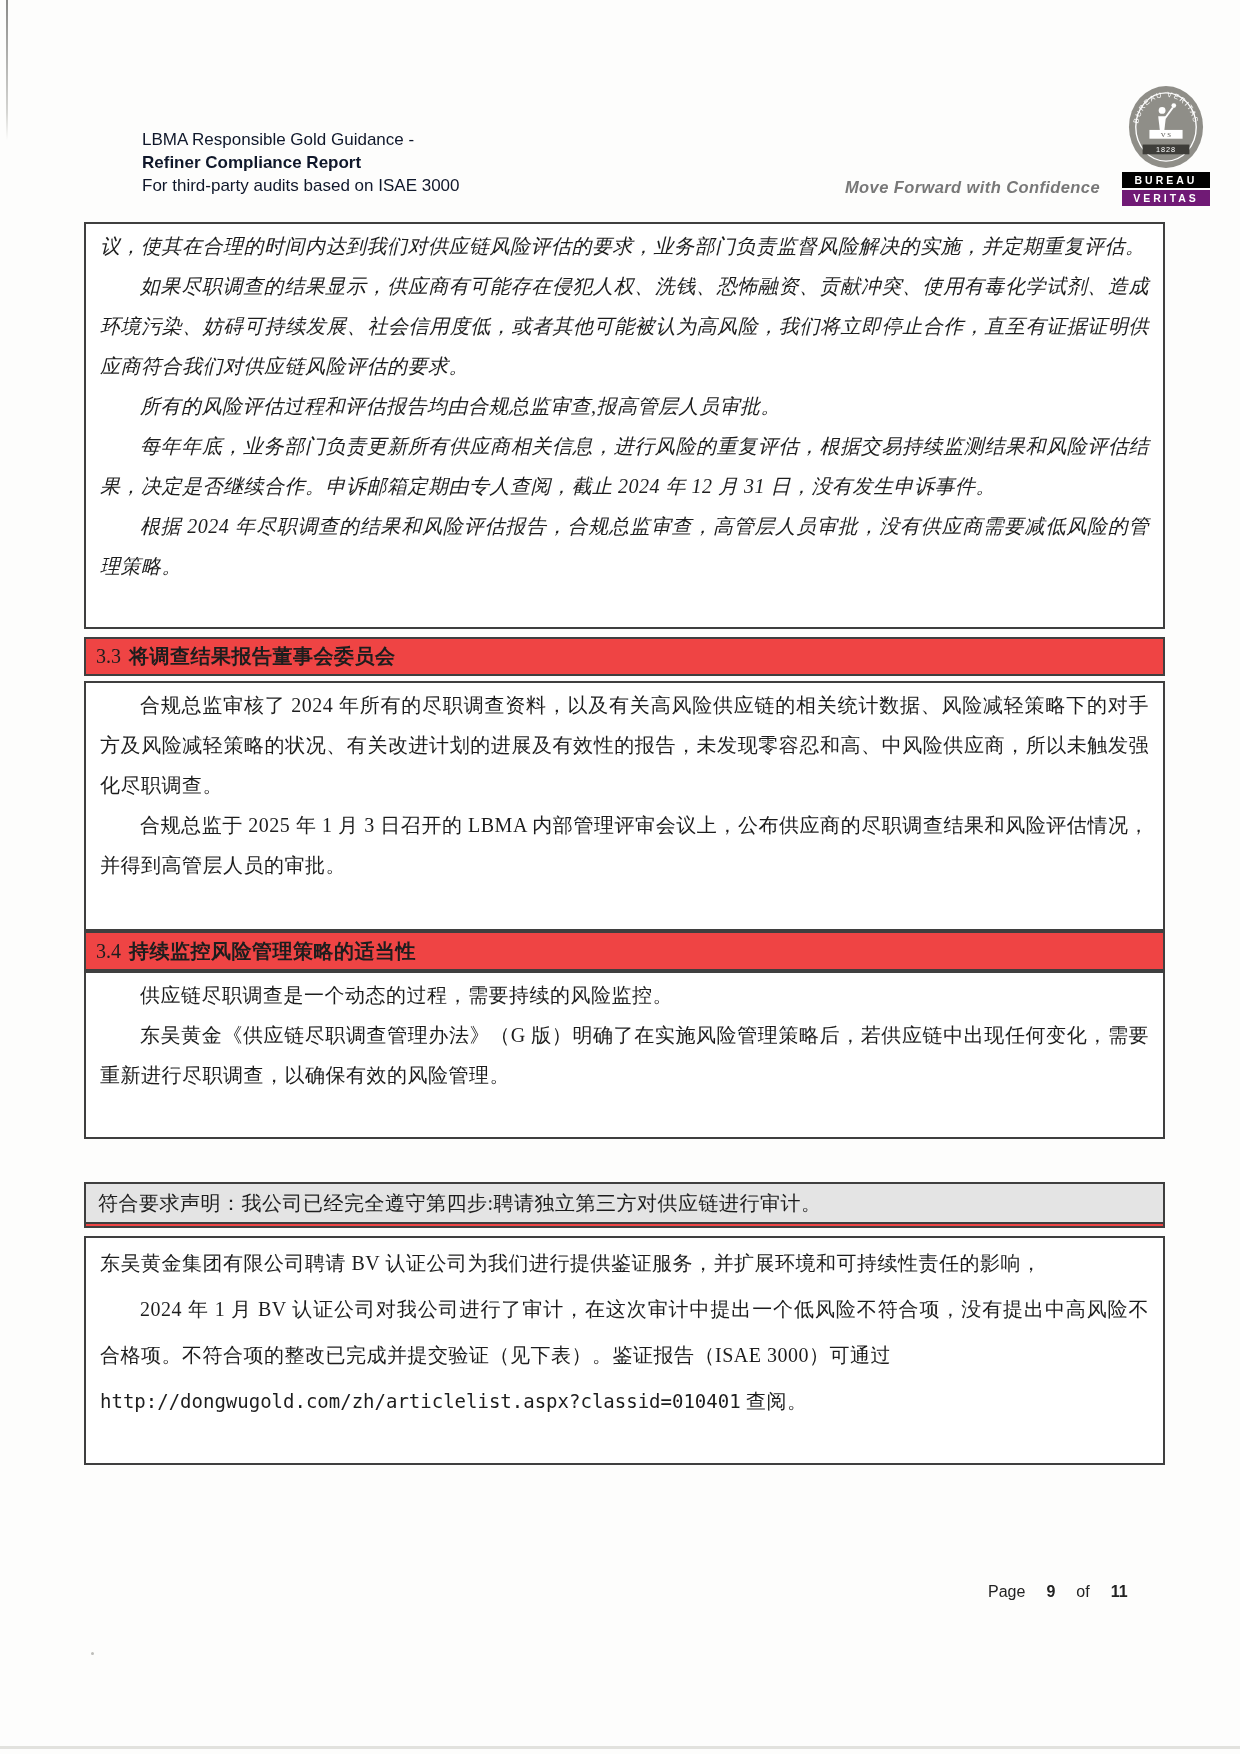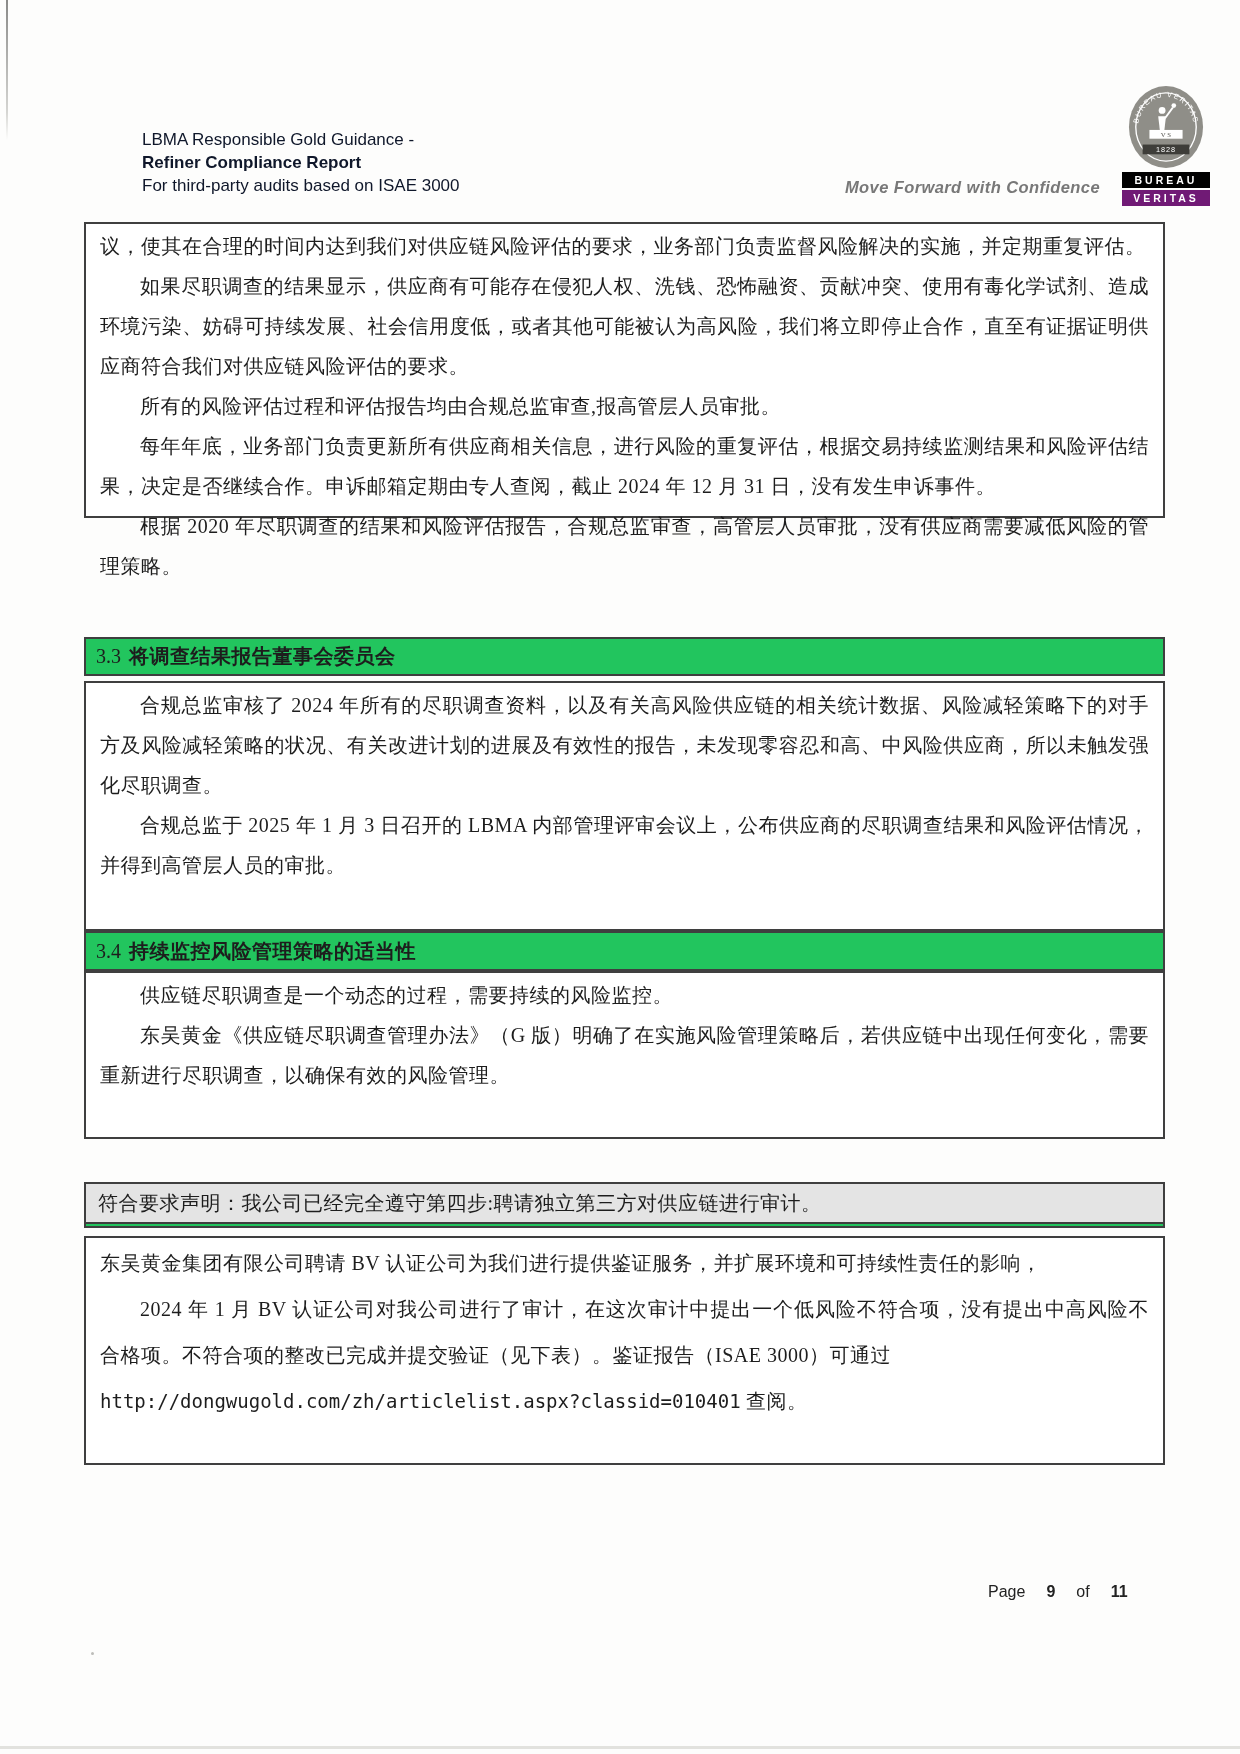--- a/index.html
+++ b/index.html
@@ -18,21 +18,21 @@
   .logo{position:absolute;left:1120px;top:84px;width:92px;display:flex;flex-direction:column;align-items:center;}
   .logo-bar{width:88px;height:16px;margin-top:2px;display:flex;align-items:center;justify-content:center;
     font-family:"Liberation Sans","DejaVu Sans",sans-serif;font-size:10.5px;font-weight:bold;color:#fff;letter-spacing:3px;}
   .bar-bureau{background:#000000;}
   .bar-veritas{background:#701a75;text-align:right;}
   
   .blk{position:absolute;left:84px;width:1081px;box-sizing:border-box;border:2px solid #3f3f3f;background:#fff;}
   .blk p{margin:0;font-size:20px;line-height:40px;letter-spacing:.5px;text-align:justify;}
   .indent{text-indent:2em;}
   .box-pad{padding:2px 14px;}
-  .secbar{background:#22c55e;display:flex;align-items:center;padding:0 10px;}
+  .secbar{background:#ef4444;display:flex;align-items:center;padding:0 10px;}
   .secbar .num{font-size:20px;margin-right:8px;}
   .secbar .ttl{font-size:20px;font-weight:bold;letter-spacing:.5px;}
   .statement{background:#e4e4e4;display:flex;align-items:center;padding:0 12px;}
   .statement span{font-size:20px;letter-spacing:.5px;}
   .final p{line-height:46px;}
   .url-line{font-family:"DejaVu Sans Mono","Liberation Mono",monospace;font-size:19px;letter-spacing:0;}
   .url-suffix{font-family:"Liberation Serif","DejaVu Serif",serif;font-size:20px;}
   
   .footer{position:absolute;left:988px;top:1583px;display:flex;gap:21px;
     font-family:"Liberation Sans","DejaVu Sans",sans-serif;font-size:16px;color:#222;}
@@ -78,26 +78,26 @@
       <rect x="23" y="47" width="34" height="9" fill="#ffffff"></rect>
       <text x="40" y="54.5" font-family="Liberation Serif, DejaVu Serif, serif" font-size="7" fill="#55544f" text-anchor="middle">V S</text>
       <rect x="16" y="62" width="48" height="10" fill="#3e3d39"></rect>
       <text x="40" y="70" font-family="Liberation Sans, DejaVu Sans, sans-serif" font-size="7.5" fill="#ffffff" text-anchor="middle" letter-spacing="1">1828</text>
     </g>
   </svg>
   <div class="logo-bar bar-bureau">BUREAU</div>
   <div class="logo-bar bar-veritas">VERITAS</div>
 </div>
 
-<div class="blk box-pad" style="top:222px;height:296px;">
+<div class="blk box-pad" style="top:222px;height:407px;font-style:italic;">
   <p>议，使其在合理的时间内达到我们对供应链风险评估的要求，业务部门负责监督风险解决的实施，并定期重复评估。</p>
   <p class="indent">如果尽职调查的结果显示，供应商有可能存在侵犯人权、洗钱、恐怖融资、贡献冲突、使用有毒化学试剂、造成环境污染、妨碍可持续发展、社会信用度低，或者其他可能被认为高风险，我们将立即停止合作，直至有证据证明供应商符合我们对供应链风险评估的要求。</p>
   <p class="indent">所有的风险评估过程和评估报告均由合规总监审查,报高管层人员审批。</p>
   <p class="indent">每年年底，业务部门负责更新所有供应商相关信息，进行风险的重复评估，根据交易持续监测结果和风险评估结果，决定是否继续合作。申诉邮箱定期由专人查阅，截止 2024 年 12 月 31 日，没有发生申诉事件。</p>
-  <p class="indent">根据 2020 年尽职调查的结果和风险评估报告，合规总监审查，高管层人员审批，没有供应商需要减低风险的管理策略。</p>
+  <p class="indent">根据 2024 年尽职调查的结果和风险评估报告，合规总监审查，高管层人员审批，没有供应商需要减低风险的管理策略。</p>
 </div>
 
 <div class="blk secbar" style="top:637px;height:39px;">
   <span class="num">3.3</span>
   <span class="ttl">将调查结果报告董事会委员会</span>
 </div>
 <div class="blk box-pad" style="top:681px;height:250px;">
   <p class="indent">合规总监审核了 2024 年所有的尽职调查资料，以及有关高风险供应链的相关统计数据、风险减轻策略下的对手方及风险减轻策略的状况、有关改进计划的进展及有效性的报告，未发现零容忍和高、中风险供应商，所以未触发强化尽职调查。</p>
   <p class="indent">合规总监于 2025 年 1 月 3 日召开的 LBMA 内部管理评审会议上，公布供应商的尽职调查结果和风险评估情况，并得到高管层人员的审批。</p>
 </div>

